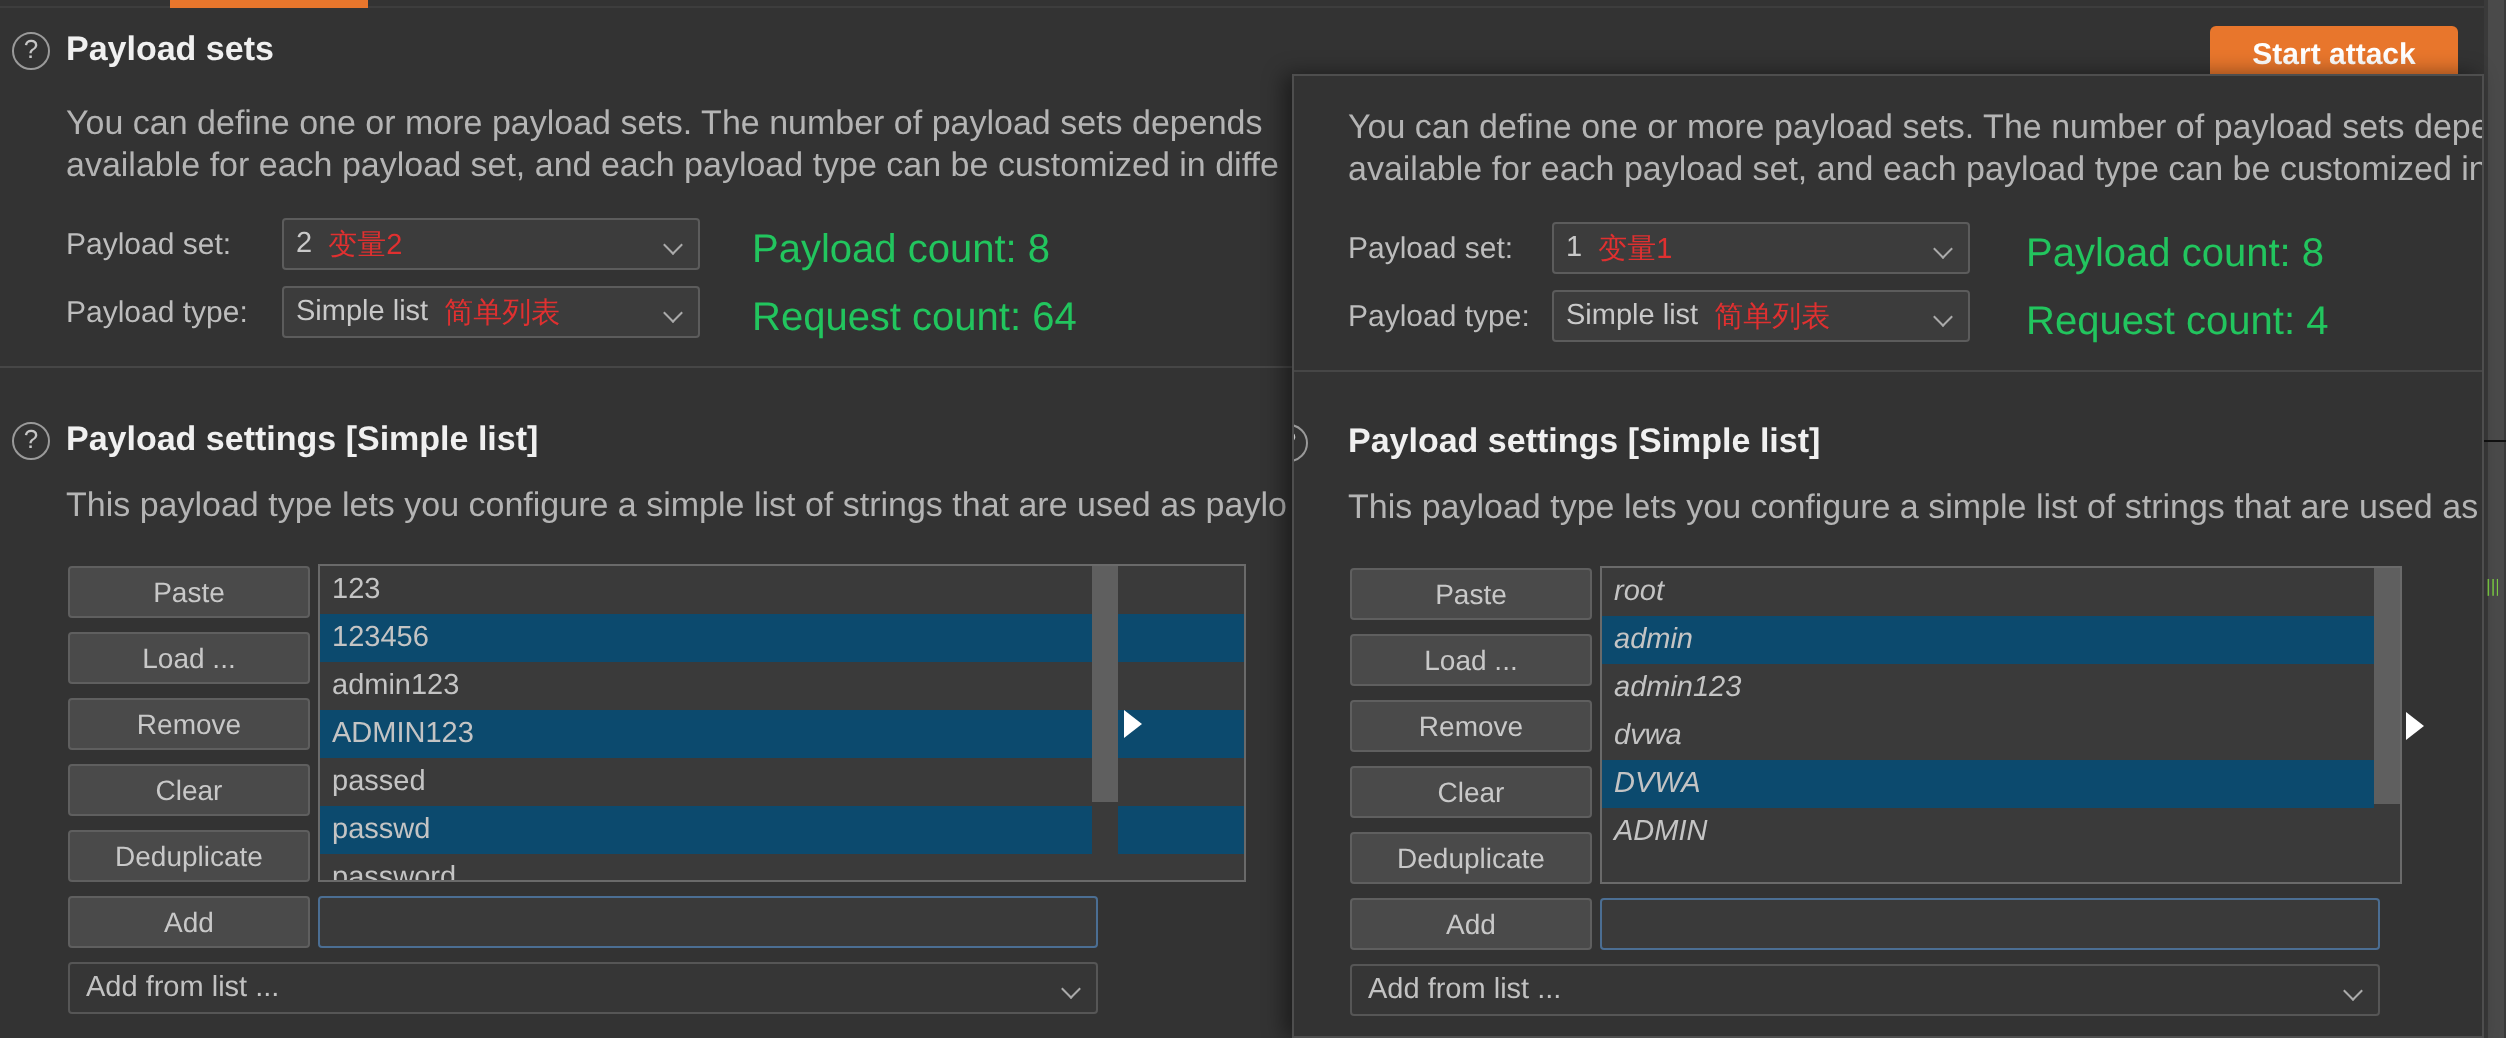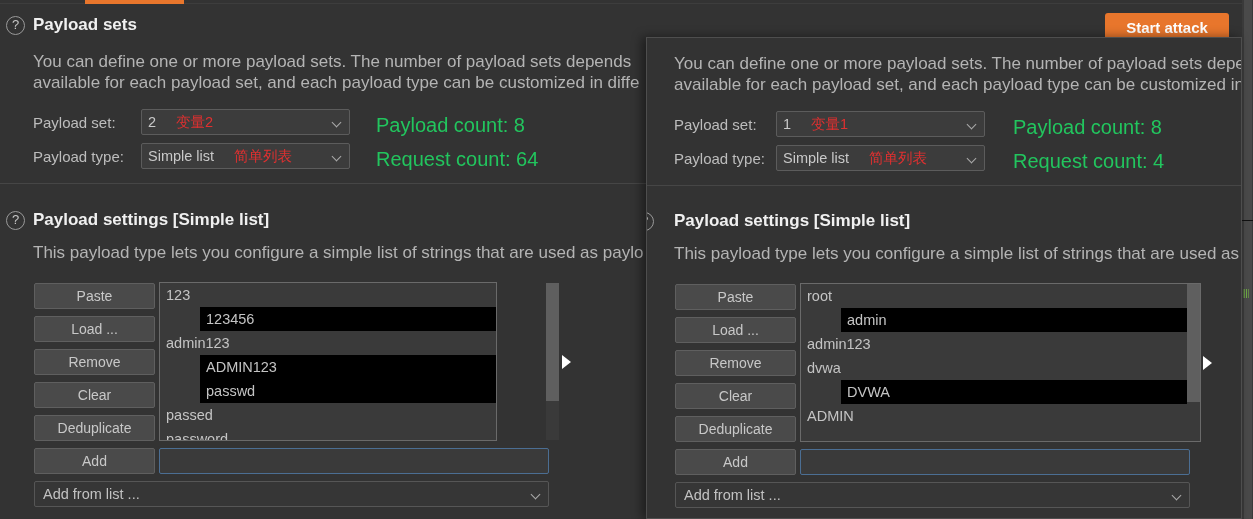--- a/index.html
+++ b/index.html
@@ -51,21 +51,21 @@
   .field-label {
     position: absolute; font-size: 15px; color: #bdbdbd; white-space: nowrap;
   }
   .combo {
     position: absolute; height: 26px;
     background: #3c3c3c; border: 1px solid #5c5c5c; border-radius: 2px;
     display: flex; align-items: center; padding: 0 6px;
     font-size: 14.5px; white-space: nowrap; overflow: hidden;
   }
   .combo .val-num { color: #c9c9c9; }
-  .combo .val-red { color: #e03030; margin-left: 20px; }
+  .combo .val-red { color: #e03030; margin-left: 8px; }
   .combo .val-plain { color: #c9c9c9; }
   .chev {
     position: absolute; right: 7px; top: 50%; margin-top: -3px;
     width: 9px; height: 6px;
   }
   .chev::before {
     content: ""; position: absolute; left: 0; top: 0;
     width: 6px; height: 6px;
     border-left: 1.4px solid #aaaaaa; border-bottom: 1.4px solid #aaaaaa;
     transform: rotate(-45deg);
@@ -86,21 +86,21 @@
 
   
   .listbox {
     position: absolute; background: #3a3a3a; border: 1px solid #6a6a6a; overflow: hidden;
   }
   .list-item {
     height: 24px; line-height: 24px; padding-left: 6px;
     font-size: 14.5px; color: #c4c4c4; white-space: nowrap; overflow: hidden;
   }
   .list-item.odd { background: #3a3a3a; }
-  .list-item.even { background: #000000; margin-left: 40px; }
+  .list-item.even { background: #0c4a6e; }
 
   .vscroll {
     position: absolute; background: #3a3a3a;
   }
   .vthumb { position: absolute; left: 0; width: 100%; background: #5f5f5f; }
 
   .tri-right {
     position: absolute; width: 0; height: 0;
     border-top: 7px solid transparent; border-bottom: 7px solid transparent;
     border-left: 9px solid #ffffff;
@@ -167,27 +167,27 @@
     <div class="sec-title" style="left:33px; top:210px;">Payload settings [Simple list]</div>
     <div class="sec-desc" style="left:33px; top:242px;">This payload type lets you configure a simple list of strings that are used as paylo</div>
 
     <div class="btn" style="left:34px; top:283px; width:121px; height:26px;">Paste</div>
     <div class="btn" style="left:34px; top:316px; width:121px; height:26px;">Load ...</div>
     <div class="btn" style="left:34px; top:349px; width:121px; height:26px;">Remove</div>
     <div class="btn" style="left:34px; top:382px; width:121px; height:26px;">Clear</div>
     <div class="btn" style="left:34px; top:415px; width:121px; height:26px;">Deduplicate</div>
     <div class="btn" style="left:34px; top:448px; width:121px; height:26px;">Add</div>
 
-    <div class="listbox" style="left:159px; top:282px; width:338px; height:159px;">
+    <div class="listbox" style="left:159px; top:282px; width:464px; height:159px;">
       <div class="list-item odd">123</div>
       <div class="list-item even">123456</div>
       <div class="list-item odd">admin123</div>
       <div class="list-item even">ADMIN123</div>
+      <div class="list-item odd">passed</div>
       <div class="list-item even">passwd</div>
-      <div class="list-item odd">passed</div>
       <div class="list-item odd">password</div>
     </div>
     <div class="vscroll" style="left:546px; top:283px; width:13px; height:157px;">
       <div class="vthumb" style="top:0px; height:118px;"></div>
     </div>
     <div class="tri-right" style="left:562px; top:355px;"></div>
 
     <div class="textinput" style="left:159px; top:448px; width:390px; height:26px;"></div>
 
     <div class="wide-combo" style="left:34px; top:481px; width:515px;">
@@ -231,21 +231,21 @@
       <div class="sec-title" style="left:27px; top:173px;">Payload settings [Simple list]</div>
       <div class="sec-desc" style="left:27px; top:205px;">This payload type lets you configure a simple list of strings that are used as</div>
 
       <div class="btn" style="left:28px; top:246px; width:121px; height:26px;">Paste</div>
       <div class="btn" style="left:28px; top:279px; width:121px; height:26px;">Load ...</div>
       <div class="btn" style="left:28px; top:312px; width:121px; height:26px;">Remove</div>
       <div class="btn" style="left:28px; top:345px; width:121px; height:26px;">Clear</div>
       <div class="btn" style="left:28px; top:378px; width:121px; height:26px;">Deduplicate</div>
       <div class="btn" style="left:28px; top:411px; width:121px; height:26px;">Add</div>
 
-      <div class="listbox" style="left:153px; top:245px; width:401px; height:159px;">
+      <div class="listbox" style="left:153px; top:245px; width:401px; height:159px;font-style:italic;">
         <div class="list-item odd">root</div>
         <div class="list-item even">admin</div>
         <div class="list-item odd">admin123</div>
         <div class="list-item odd">dvwa</div>
         <div class="list-item even">DVWA</div>
         <div class="list-item odd">ADMIN</div>
       </div>
       <div class="vscroll" style="left:540px; top:246px; width:13px; height:157px;">
         <div class="vthumb" style="top:0px; height:118px;"></div>
       </div>

